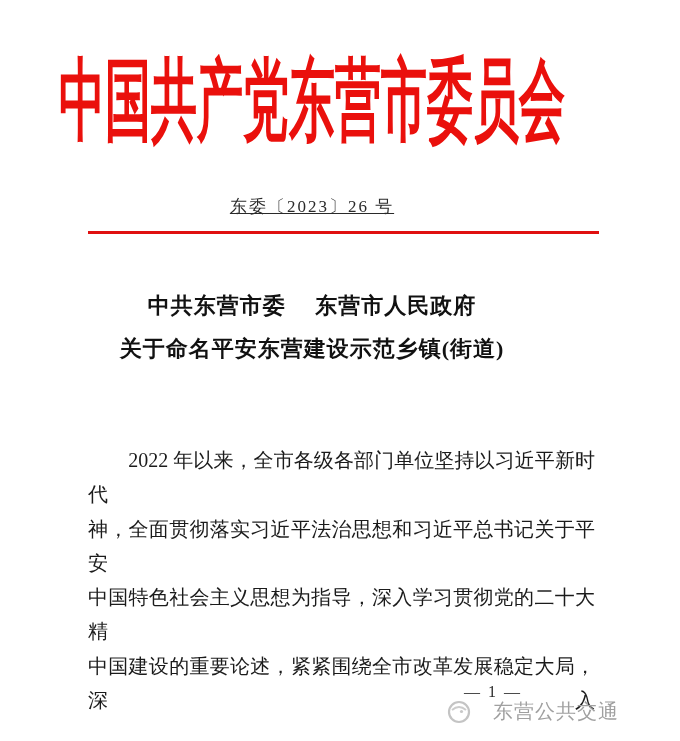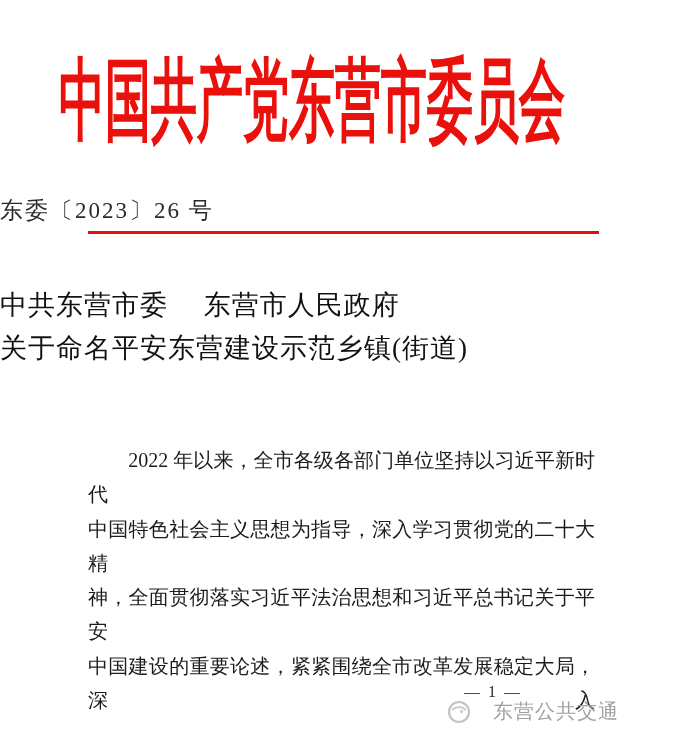--- a/index.html
+++ b/index.html
@@ -29,39 +29,42 @@
     color: var(--header-red, #ea100c);
     transform: scaleY(1.95);
     transform-origin: center top;
     white-space: nowrap;
   }
   .doc-number {
     position: absolute;
     top: 195px;
     left: 0;
     width: 100%;
-    font-size: 23px;
+    text-align: center;
+    font-size: 17px;
     letter-spacing: 2px;
     color: #2a2a2a;
+    text-decoration: underline;
   }
   .red-divider {
     position: absolute;
     top: 231px;
     left: 88px;
     width: 511px;
     height: 3px;
     background: var(--divider-red, #e01010);
   }
   .doc-title {
     position: absolute;
     top: 284px;
     left: 0;
     width: 100%;
-    font-size: 27px;
-    font-weight: normal;
+    text-align: center;
+    font-size: 22px;
+    font-weight: bold;
     line-height: 43px;
     color: #111111;
     letter-spacing: 1px;
   }
   .body-block {
     position: absolute;
     top: 443px;
     left: 88px;
     width: 507px;
     font-size: 20px;
@@ -112,22 +115,22 @@
 
   <div class="red-divider"></div>
 
   <div class="doc-title">
     <div class="doc-title-line">中共东营市委　 东营市人民政府</div>
     <div class="doc-title-line">关于命名平安东营建设示范乡镇(街道)</div>
   </div>
 
   <div class="body-block">
     <div class="body-line justify">　　2022 年以来，全市各级各部门单位坚持以习近平新时代</div>
+    <div class="body-line justify">神，全面贯彻落实习近平法治思想和习近平总书记关于平安</div>
     <div class="body-line justify">中国特色社会主义思想为指导，深入学习贯彻党的二十大精</div>
-    <div class="body-line justify">神，全面贯彻落实习近平法治思想和习近平总书记关于平安</div>
     <div class="body-line justify">中国建设的重要论述，紧紧围绕全市改革发展稳定大局，深入</div>
 
   </div>
 
   <div class="page-number">— 1 —</div>
 
   <div class="watermark">
     <span class="logo-icon">
       <svg width="24" height="24" viewBox="0 0 24 24">
         <circle cx="12" cy="12" r="10" fill="none" stroke="#c4c4c4" stroke-width="2.2"></circle>

